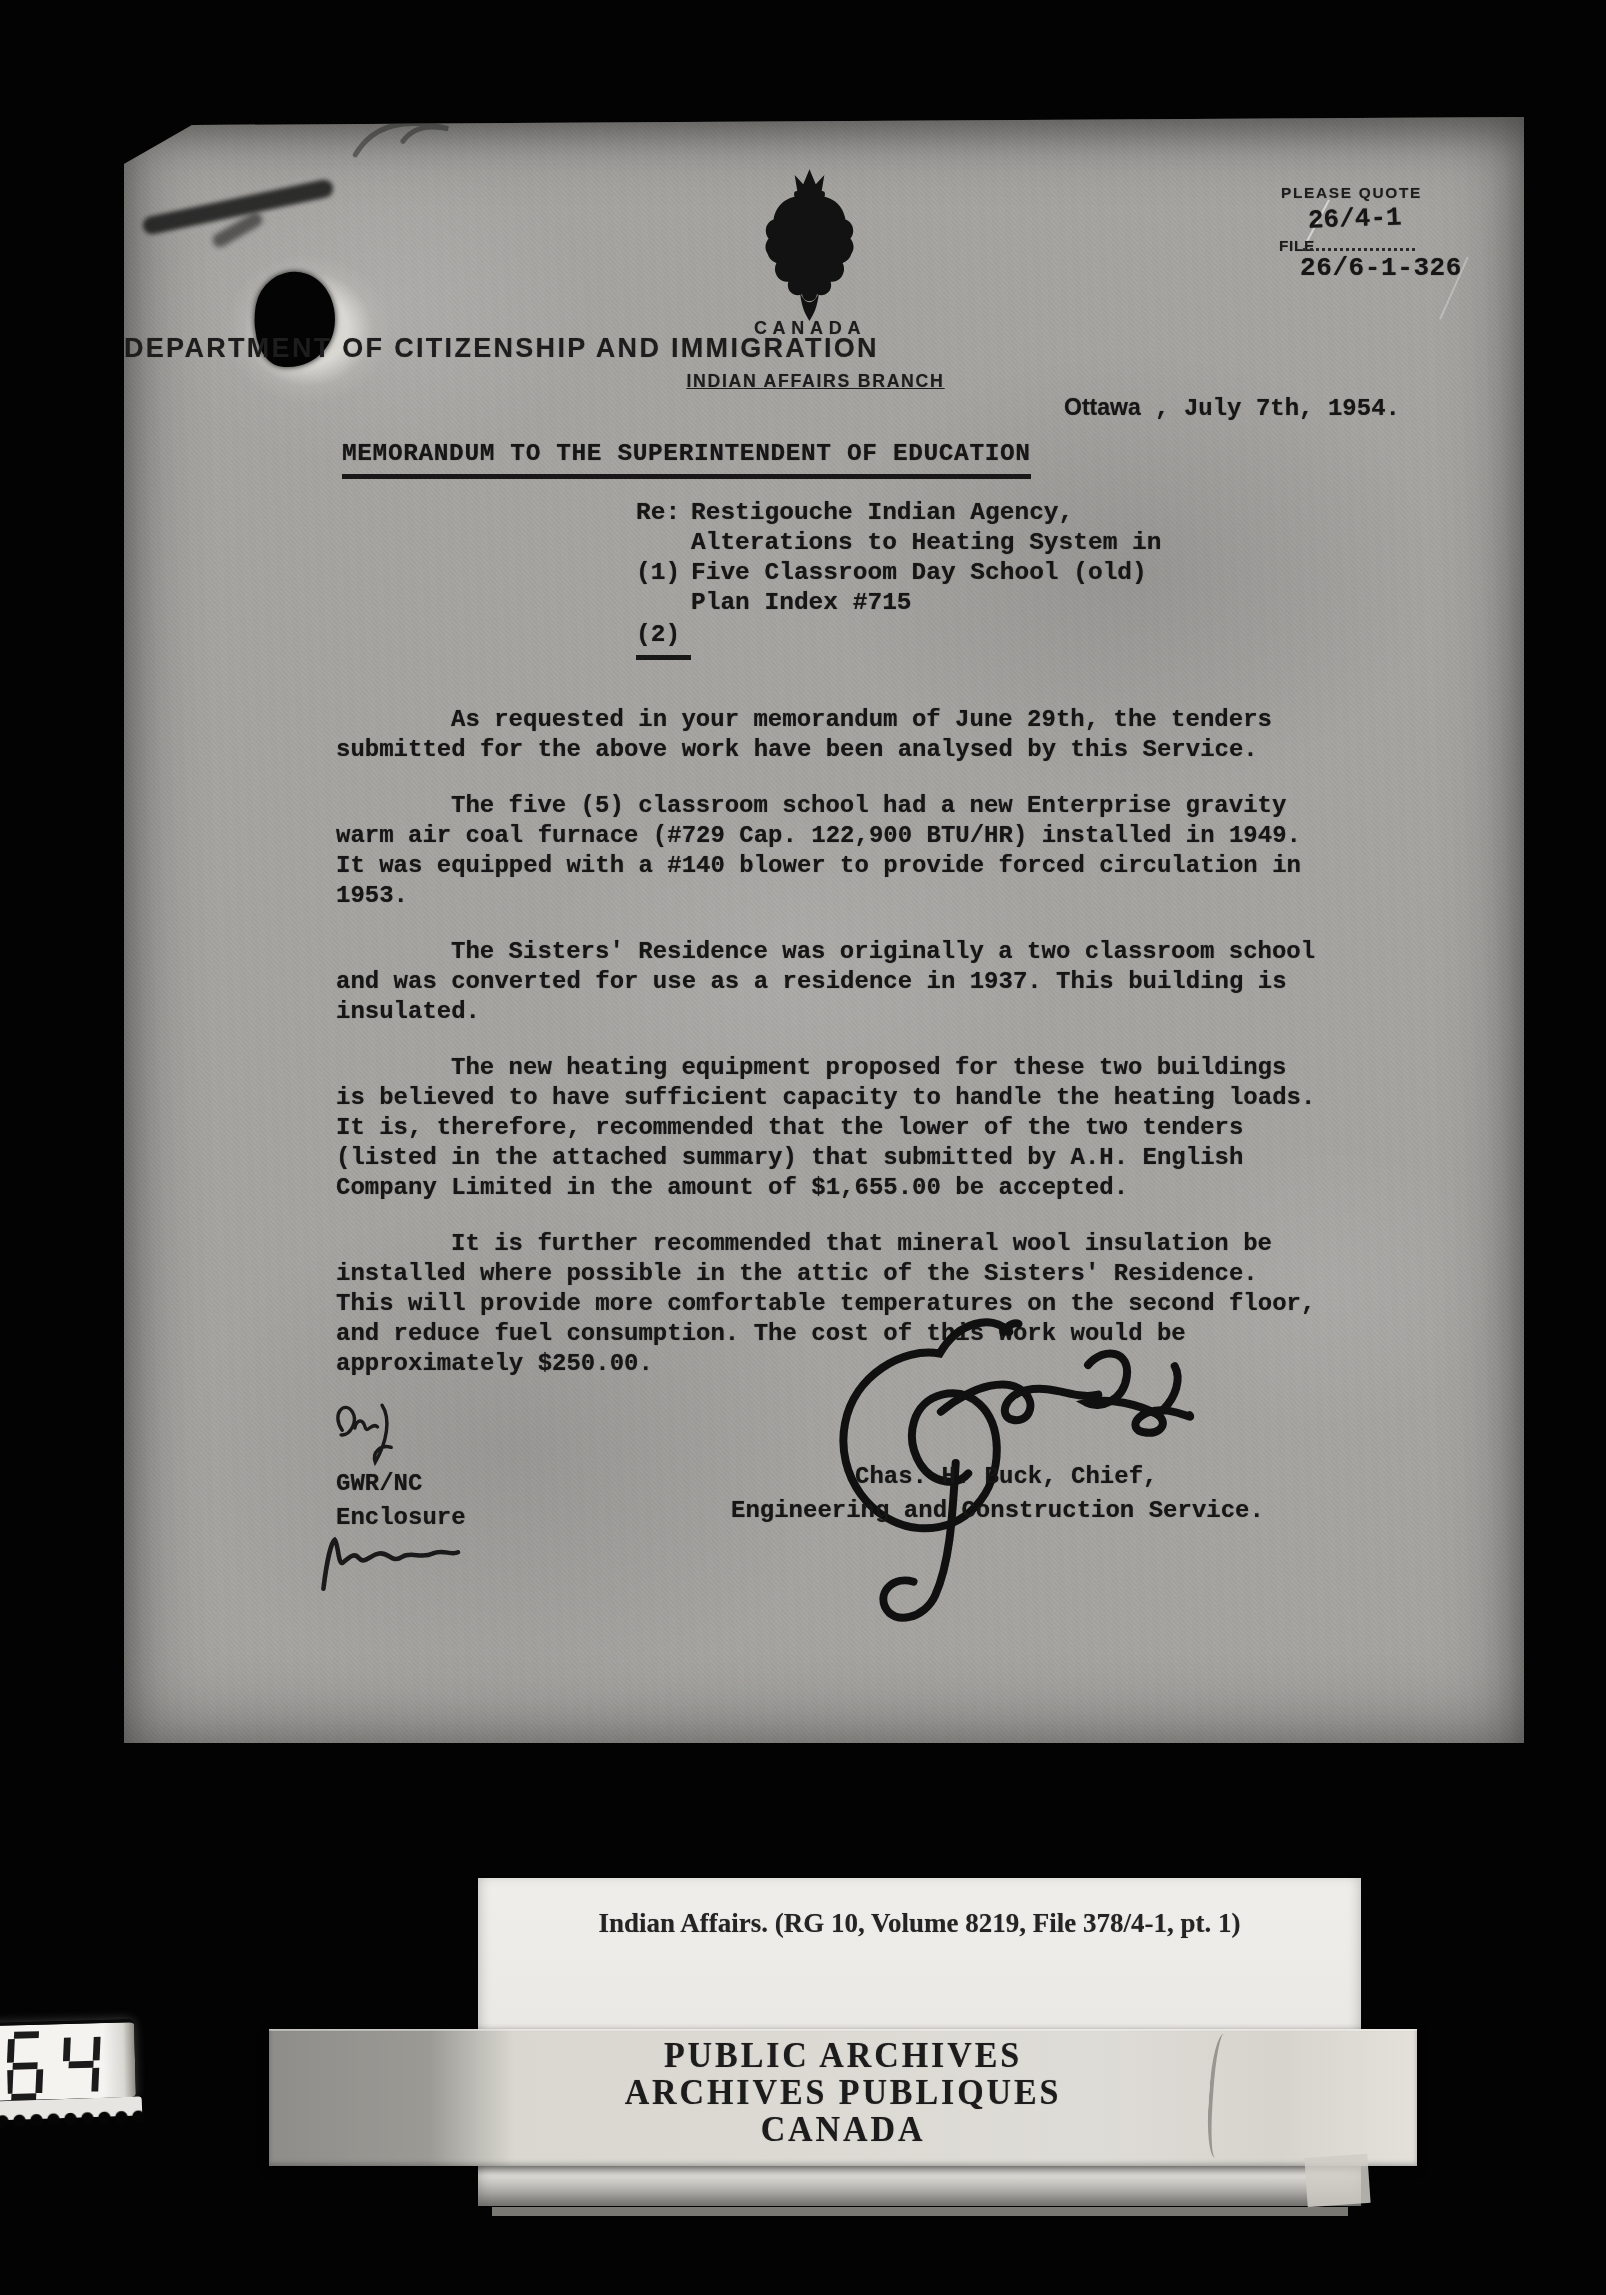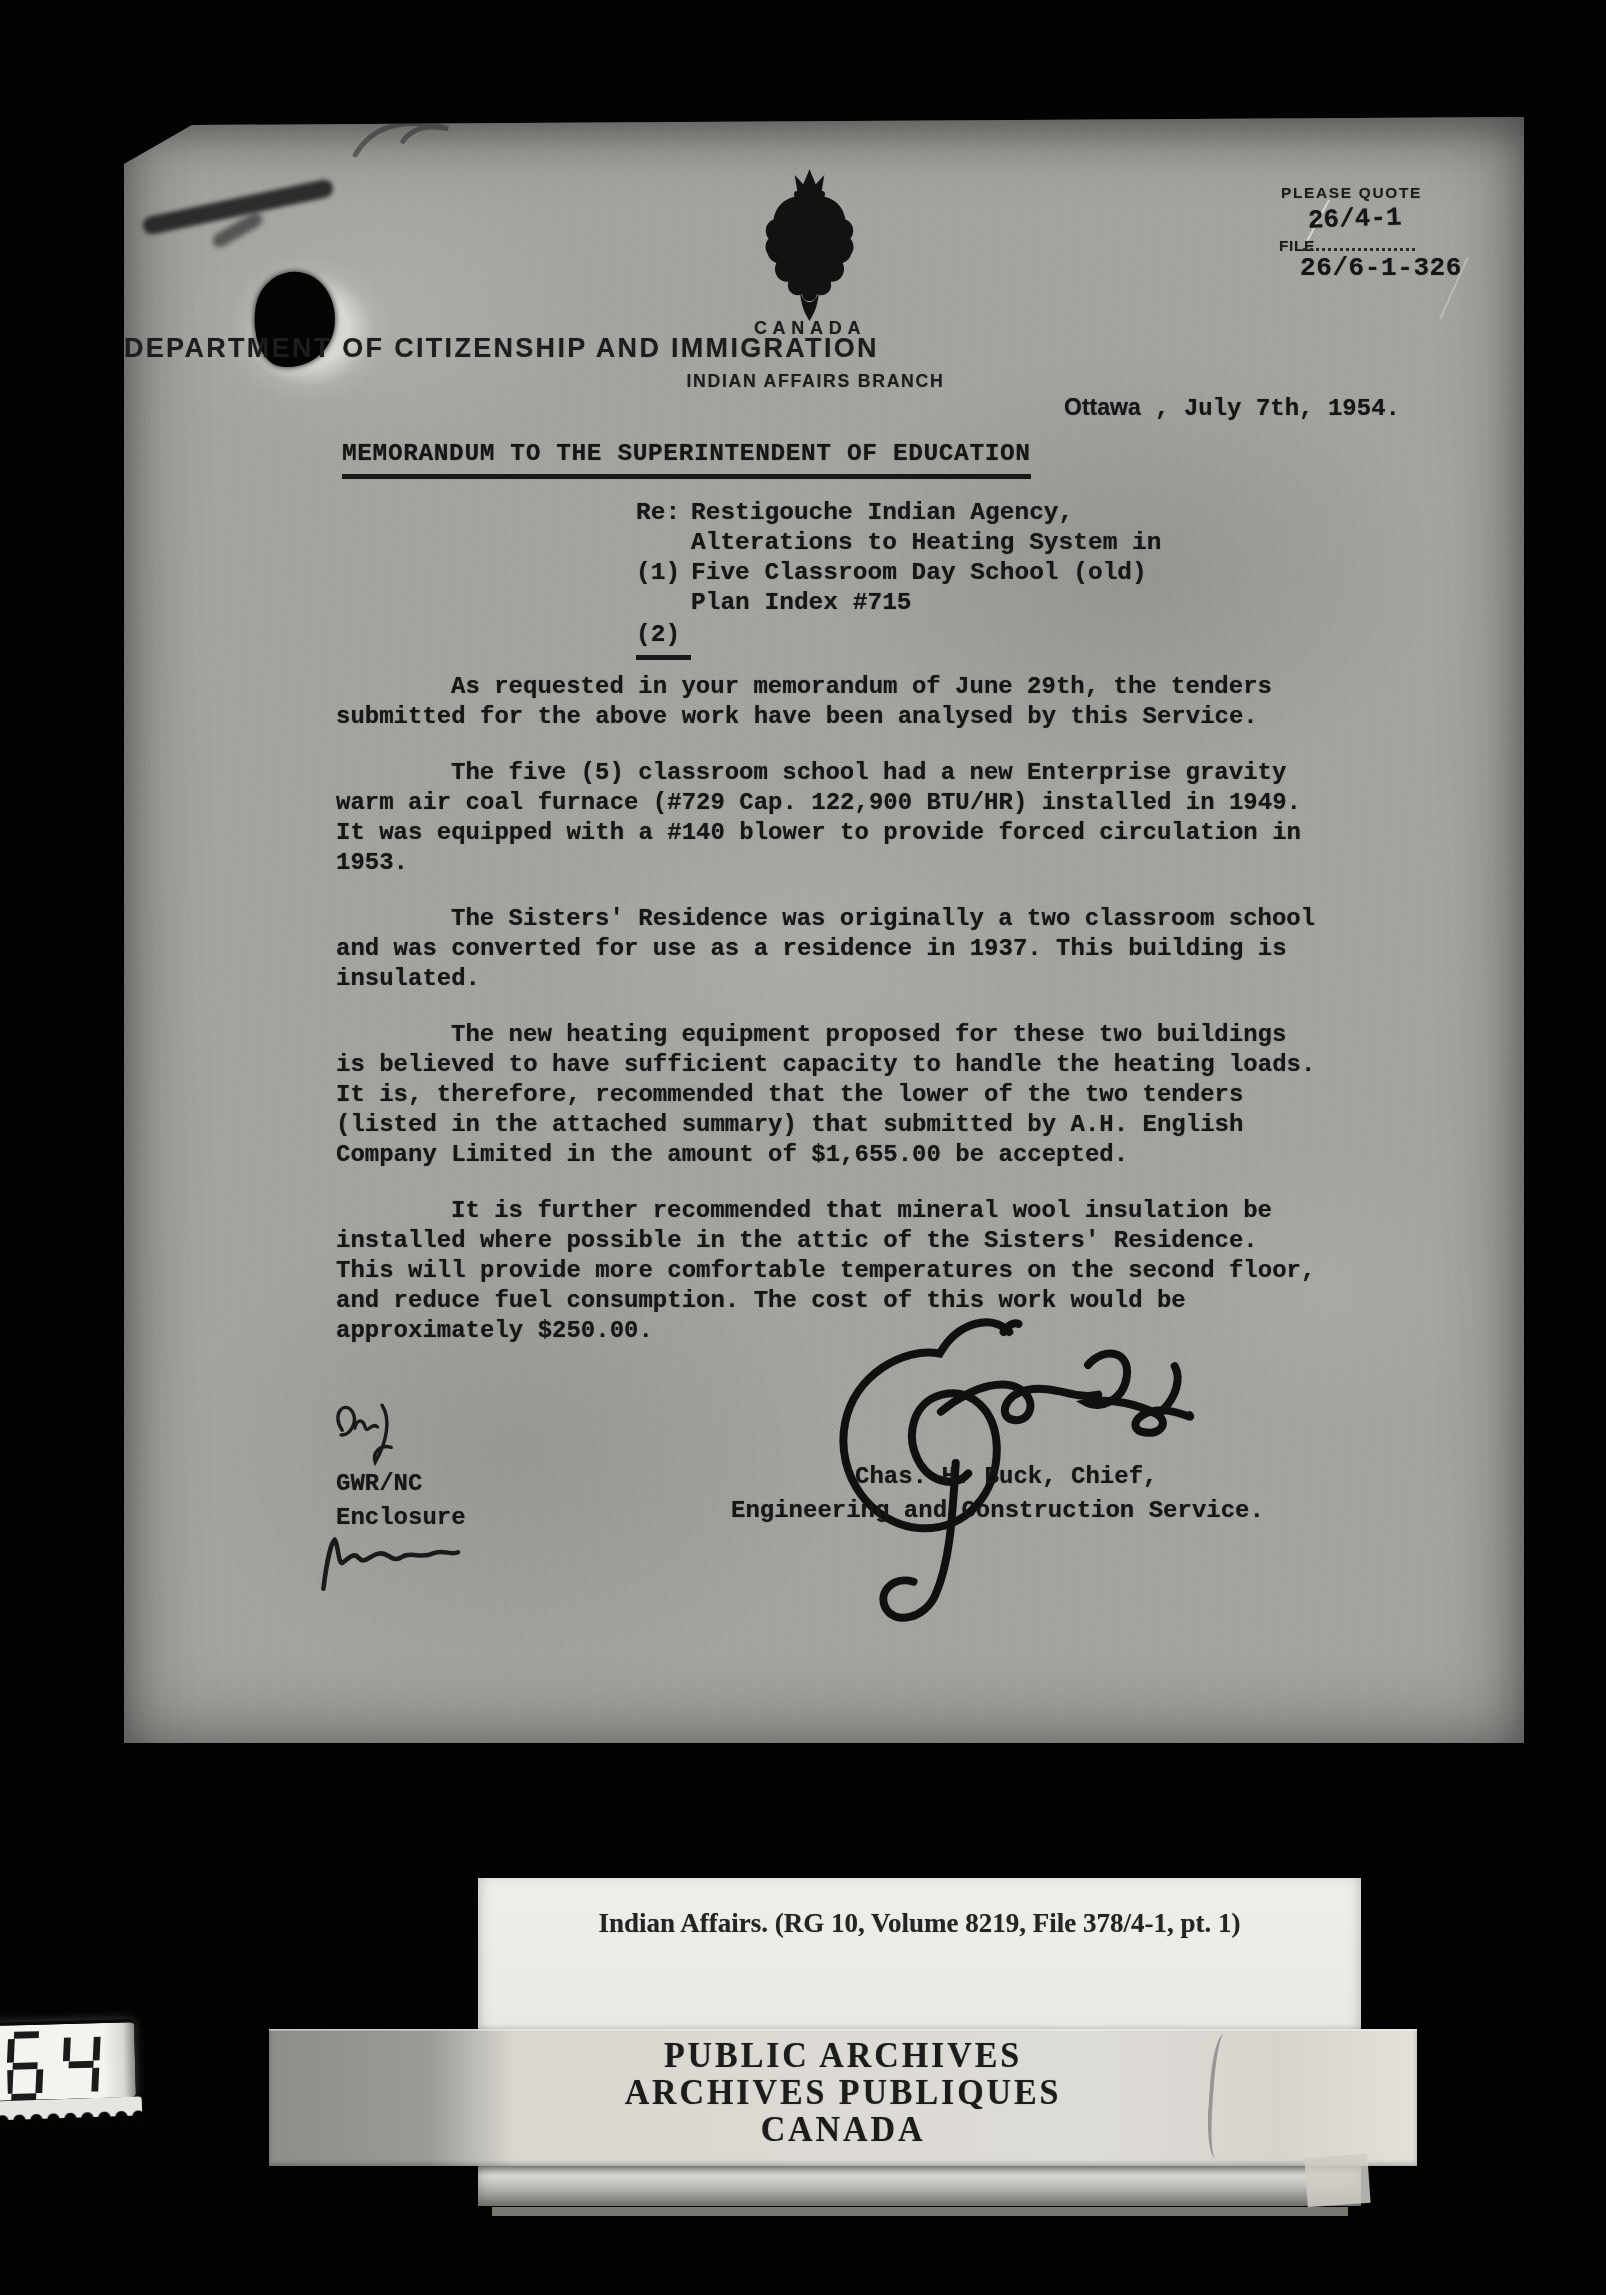--- a/index.html
+++ b/index.html
@@ -25,38 +25,38 @@
   .print{font-family:"Liberation Sans","DejaVu Sans",sans-serif;font-weight:bold;color:#1d1d1d;
          text-shadow:0 0 1.1px rgba(0,0,0,.35);}
 
   
   #crest{position:absolute;left:637px;top:50px;}
   #crest-caption{position:absolute;left:606px;top:201px;width:160px;text-align:center;
     font-size:18px;letter-spacing:5.7px;}
   #dept{position:absolute;left:0;right:17px;top:216px;text-align:left;
     font-size:27px;letter-spacing:2.3px;}
   #branch{position:absolute;left:0;right:17px;top:254px;text-align:center;
-    font-size:17.7px;letter-spacing:1.7px;}
+    font-size:17.7px;letter-spacing:1.7px;text-decoration:underline;}
   #please-quote{position:absolute;left:1157px;top:67px;font-size:15.4px;letter-spacing:1.7px;}
   #file-label{position:absolute;left:1155px;top:120px;font-size:15.4px;letter-spacing:0.6px;}
   #file-number-top{position:absolute;left:1184px;top:87px;font-size:26px;transform:rotate(-2deg);}
   #file-dotted{position:absolute;left:1179px;top:100px;width:112px;height:31px;
     border-bottom:3.4px dotted #2a2a2a;}
   #file-number-bottom{position:absolute;left:1176px;top:136px;font-size:26px;letter-spacing:0.6px;}
   #dateline{position:absolute;left:940px;top:277px;font-size:24px;white-space:pre;}
   #dateline .place{font-family:"Liberation Sans","DejaVu Sans",sans-serif;font-weight:bold;font-size:23px;}
 
   
   #memo-title{position:absolute;left:218px;top:323px;font-size:24.5px;
     border-bottom:5.1px solid #181818;padding-bottom:6.8px;letter-spacing:0.6px;}
   #re-block{position:absolute;left:512px;top:381px;font-size:24.5px;line-height:30px;}
   .re-row{display:flex;}
   .re-num{width:55px;flex:none;}
   .re-underline{border-bottom:5.1px solid #181818;padding-bottom:5.1px;margin-top:2.3px;width:fit-content;}
-  #paragraphs{position:absolute;left:212px;top:555px;width:993px;font-size:24px;line-height:30px;}
+  #paragraphs{position:absolute;left:212px;top:588px;width:993px;font-size:24px;line-height:30px;}
   #paragraphs p{margin:0 0 26px 0;text-indent:115px;white-space:pre-line;}
 
   
   #signature-svg{position:absolute;left:640px;top:1175px;}
   #sig-name{position:absolute;left:731px;top:1346px;font-size:24px;}
   #sig-title{position:absolute;left:607px;top:1380px;font-size:24px;}
   #initials-svg{position:absolute;left:201px;top:1278px;}
   #ref-initials{position:absolute;left:212px;top:1353px;font-size:24px;}
   #enclosure{position:absolute;left:212px;top:1387px;font-size:24px;}
   #scribble-svg{position:absolute;left:188px;top:1409px;}

